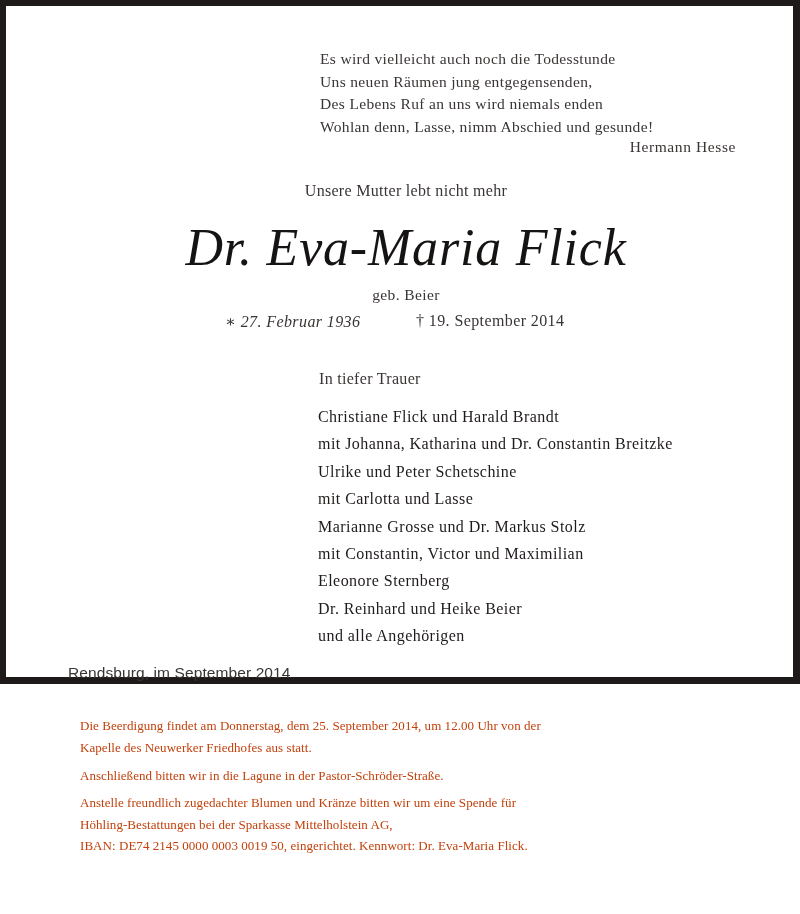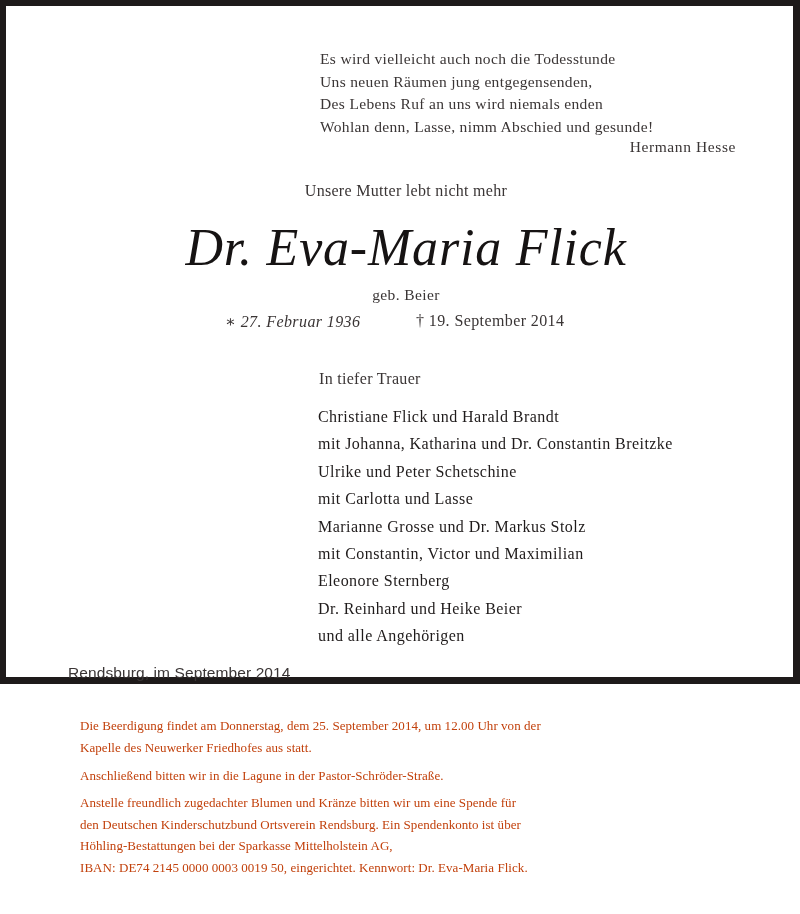--- a/index.html
+++ b/index.html
@@ -173,18 +173,17 @@
     <span>Die Beerdigung findet am Donnerstag, dem 25. September 2014, um 12.00 Uhr von der</span>
     <span>Kapelle des Neuwerker Friedhofes aus statt.</span>
   </div>
 
   <div class="abs para p2">
     <span>Anschließend bitten wir in die Lagune in der Pastor-Schröder-Straße.</span>
   </div>
 
   <div class="abs para p3">
     <span>Anstelle freundlich zugedachter Blumen und Kränze bitten wir um eine Spende für</span>
-    <span>den Deutschen Kinderschutzbund Ortsverein Rendsburg. Ein Spendenkonto ist über</span>
     <span>Höhling-Bestattungen bei der Sparkasse Mittelholstein AG,</span>
     <span>IBAN: DE74 2145 0000 0003 0019 50, eingerichtet. Kennwort: Dr. Eva-Maria Flick.</span>
   </div>
 
 </div>
 
 </body></html>

